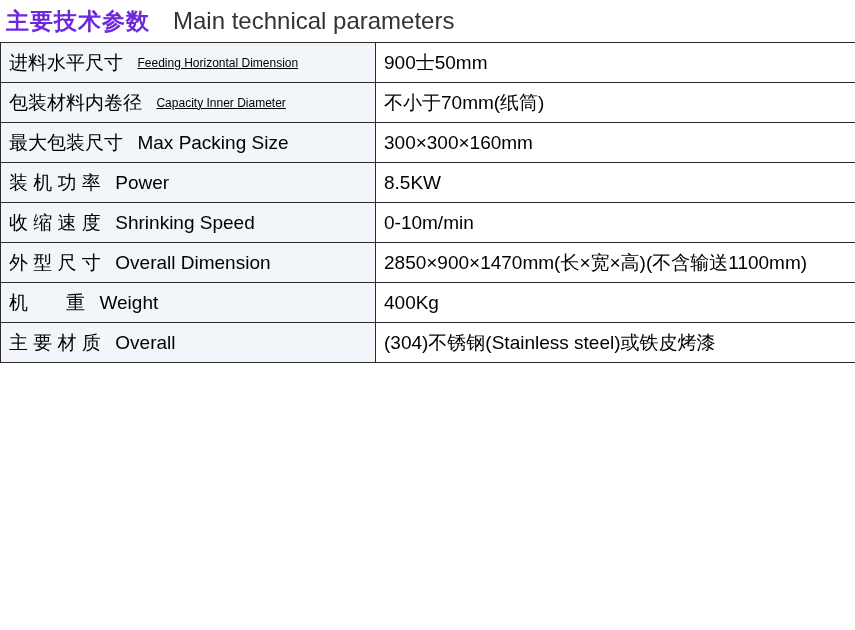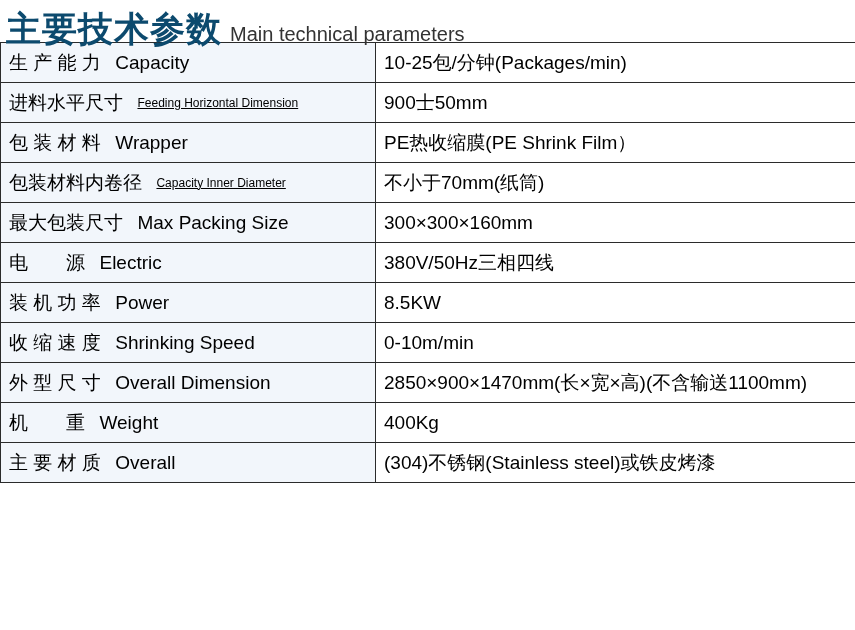--- a/index.html
+++ b/index.html
@@ -22,30 +22,30 @@
   }
   .title-bar {
     height: 42px;
     display: flex;
     align-items: baseline;
     padding: 6px 0 0 6px;
     box-sizing: border-box;
     white-space: nowrap;
   }
   .title-cn {
-    font-size: 35px;
+    font-size: 23px;
     font-weight: bold;
     letter-spacing: 1px;
-    color: #0c4a6e;
+    color: #6d28d9;
   }
   .title-en {
-    font-size: 20px;
+    font-size: 24px;
     font-weight: normal;
     color: #333;
-    margin-left: 8px;
+    margin-left: 23px;
     letter-spacing: 0px;
   }
   table.spec {
     border-collapse: collapse;
     width: 855px;
     table-layout: fixed;
   }
   table.spec tr {
     height: 40px;
   }
@@ -96,49 +96,31 @@
 <div class="page">
 
   <div class="title-bar">
     <span class="title-cn">主要技术参数</span>
     <span class="title-en">Main technical parameters</span>
   </div>
 
   <table class="spec">
     <tbody>
 
-      <tr>
-        <td class="label">
-          <span class="lbl-cn">生 产 能 力</span>
-          <span class="lbl-en">Capacity</span>
-        </td>
-        <td class="value">
-          <span class="val">10-25包/分钟(Packages/min)</span>
-        </td>
-      </tr>
 
       <tr>
         <td class="label">
           <span class="lbl-cn">进料水平尺寸</span>
           <span class="lbl-en small">Feeding Horizontal Dimension</span>
         </td>
         <td class="value">
           <span class="val">900士50mm</span>
         </td>
       </tr>
 
-      <tr>
-        <td class="label">
-          <span class="lbl-cn">包 装 材 料</span>
-          <span class="lbl-en">Wrapper</span>
-        </td>
-        <td class="value">
-          <span class="val">PE热收缩膜(PE Shrink Film）</span>
-        </td>
-      </tr>
 
 
 
       <tr>
         <td class="label">
           <span class="lbl-cn">包装材料内卷径</span>
           <span class="lbl-en small">Capacity Inner Diameter</span>
         </td>
         <td class="value">
           <span class="val">不小于70mm(纸筒)</span>
@@ -148,29 +130,20 @@
       <tr>
         <td class="label">
           <span class="lbl-cn">最大包装尺寸</span>
           <span class="lbl-en">Max Packing Size</span>
         </td>
         <td class="value">
           <span class="val">300×300×160mm</span>
         </td>
       </tr>
 
-      <tr>
-        <td class="label">
-          <span class="lbl-cn">电　　源</span>
-          <span class="lbl-en">Electric</span>
-        </td>
-        <td class="value">
-          <span class="val">380V/50Hz三相四线</span>
-        </td>
-      </tr>
 
       <tr>
         <td class="label">
           <span class="lbl-cn">装 机 功 率</span>
           <span class="lbl-en">Power</span>
         </td>
         <td class="value">
           <span class="val">8.5KW</span>
         </td>
       </tr>

